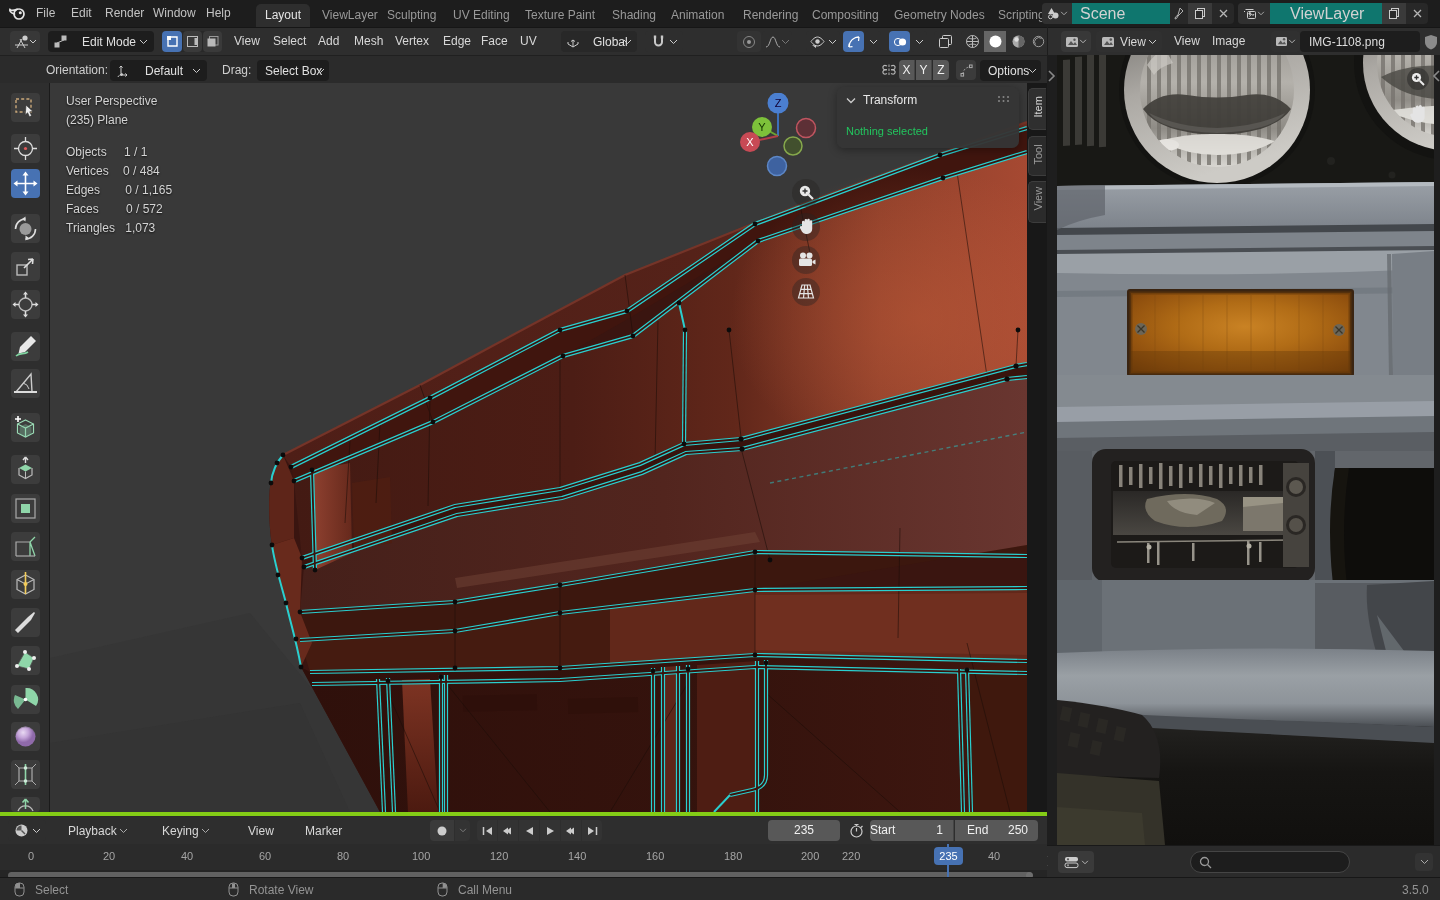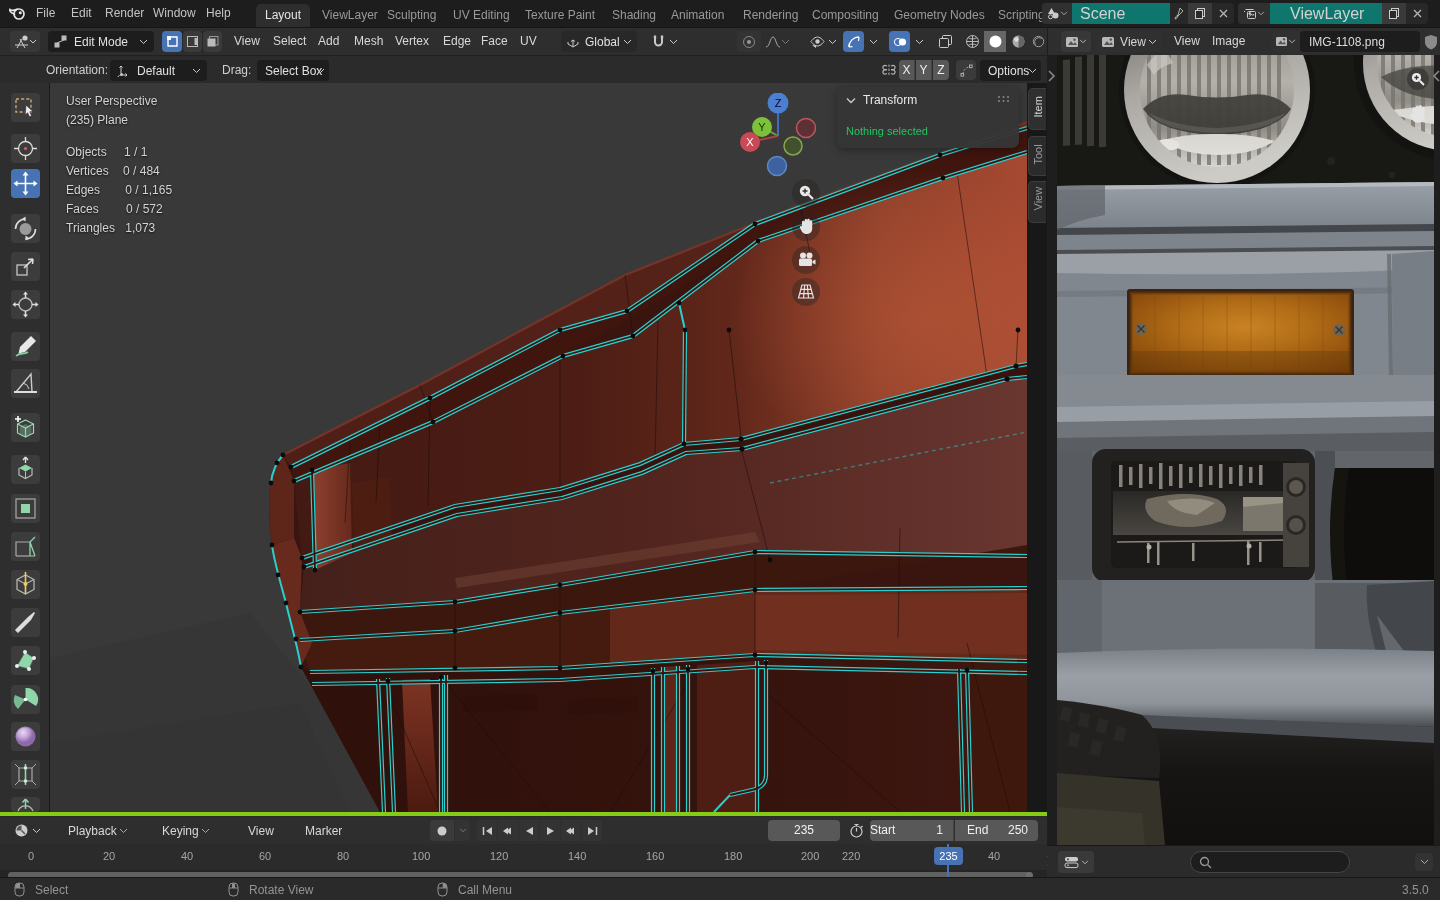--- a/index.html
+++ b/index.html
@@ -10,21 +10,21 @@
 #topbar .menu{position:absolute;top:6px;}
 .tab{position:absolute;top:4px;height:23px;line-height:23px;padding:0 9px;color:#999;font-size:12px;border-radius:5px 5px 0 0;}
 .tab.active{background:#2e2e2e;color:#e4e4e4;}
 .selgroup{position:absolute;top:3px;height:21px;background:#282828;border-radius:4px;display:flex;align-items:center;}
 .selgroup .fld{background:#0f766e;color:#d2d2d2;height:21px;line-height:21px;font-size:16px;}
 
 #hdr2{left:0;top:27px;width:1047px;height:28px;background:#2e2e2e;border-top:1px solid #161616;color:#d8d8d8;font-size:12px;}
 #hdr3{left:0;top:55px;width:1047px;height:28px;background:#2b2b2b;border-top:1px solid #202020;color:#cfcfcf;font-size:12px;}
 #ihdr{left:1048px;top:27px;width:392px;height:28px;background:#2e2e2e;border-top:1px solid #161616;color:#d8d8d8;font-size:12px;}
 .hmenu{position:absolute;top:6px;}
-.dd{position:absolute;background:#1d1d1d;border-radius:4px;color:#e0e0e0;display:flex;align-items:center;}
+.dd{position:absolute;background:#1d1d1d;border-radius:4px;color:#e0e0e0;display:flex;align-items:center;gap:8px;}
 .btn{position:absolute;background:#383838;border-radius:4px;display:flex;align-items:center;justify-content:center;}
 
 #toolbar{left:0;top:83px;width:50px;height:729px;background:#2e2e2e;border-right:1px solid #1a1a1a;}
 .tbtn{position:absolute;left:11px;width:29px;height:29px;background:#3c3c3c;border-radius:4px;}
 .tbtn.blue{background:#4772b3;}
 .btn.blue{background:#4772b3;}
 
 #vp{left:50px;top:83px;width:977px;height:729px;background:#3b3b3b;overflow:hidden;}
 #tabstrip{left:1027px;top:83px;width:20px;height:729px;background:#181818;}
 #vptext{position:absolute;left:16px;top:9px;color:#d4d4d4;font-size:12px;line-height:19px;text-shadow:0 1px 2px rgba(0,0,0,.7);}

